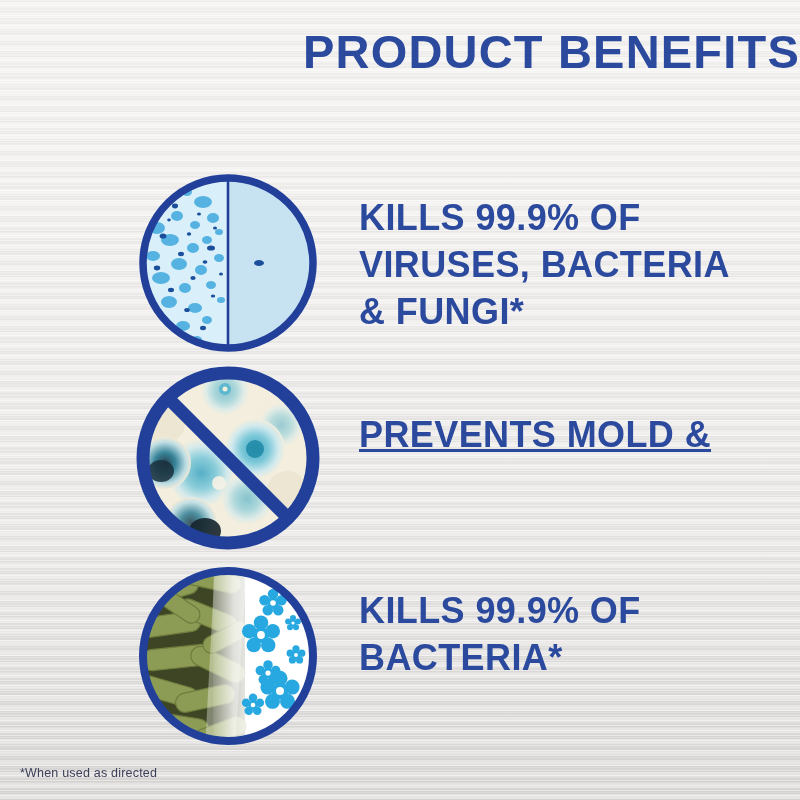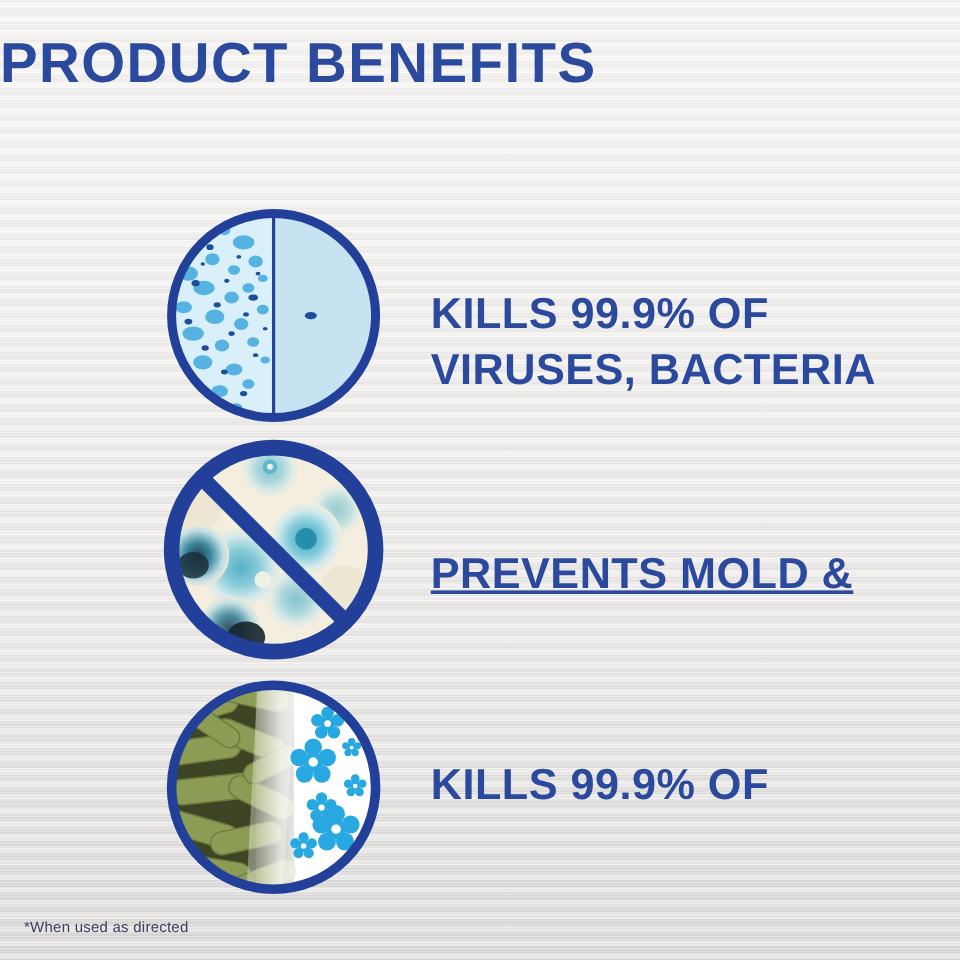--- a/index.html
+++ b/index.html
@@ -61,21 +61,21 @@
       rgba(0,0,0,0.010) 11px
     );
   }
 
   
   #title {
     position: absolute;
     top: 24px;
     left: 0;
     width: 800px;
-    text-align: left;
+    text-align: right;
     font-size: 47px;
     font-weight: bold;
     letter-spacing: 1.2px;
     color: #2b4a9e;
     white-space: nowrap;
   }
 
   
   .row {
     position: absolute;
@@ -100,21 +100,20 @@
 
   .benefit-text {
     position: absolute;
     left: 359px;
     width: 420px;
     color: #2b4a9e;
     font-size: 36px;
     font-weight: bold;
     line-height: 47px;
     letter-spacing: 0.4px;
-    margin-top: 43px;
   }
   #text-0 { top: 24px; }
   #text-1 { top: 46px; text-decoration: underline; }
   #text-2 { top: 24px; }
 
   
   #footnote {
     position: absolute;
     left: 20px;
     bottom: 20px;
@@ -201,20 +200,21 @@
         <ellipse cx="124" cy="93" rx="5" ry="3" fill="#1b4f9c"></ellipse>
 
         <line x1="93" y1="8" x2="93" y2="178" stroke="#22409a" stroke-width="2.6"></line>
 
         <circle cx="93" cy="93" r="85" fill="none" stroke="#22409a" stroke-width="7.5"></circle>
       </svg>
     </div>
     <div class="benefit-text" id="text-0">
       <div>KILLS 99.9% OF</div>
       <div>VIRUSES, BACTERIA</div>
+      <div>&amp; FUNGI*</div>
     </div>
   </div>
 
   <div class="row" id="row-1">
     <div class="icon-wrap">
       <svg width="186" height="186" viewBox="0 0 186 186">
         <defs>
           <clipPath id="clip1">
               <circle cx="93" cy="93" r="85"></circle>
             </clipPath>
@@ -337,17 +337,18 @@
             <circle cx="118" cy="142" r="2.3"></circle>
             <circle cx="158" cy="60" r="1.6"></circle>
           </g>
         </g>
 
         <circle cx="93" cy="93" r="85" fill="none" stroke="#22409a" stroke-width="8"></circle>
       </svg>
     </div>
     <div class="benefit-text" id="text-2">
       <div>KILLS 99.9% OF</div>
+      <div>BACTERIA*</div>
     </div>
   </div>
 
   <div id="footnote">*When used as directed</div>
 </div>
 
 </body></html>

